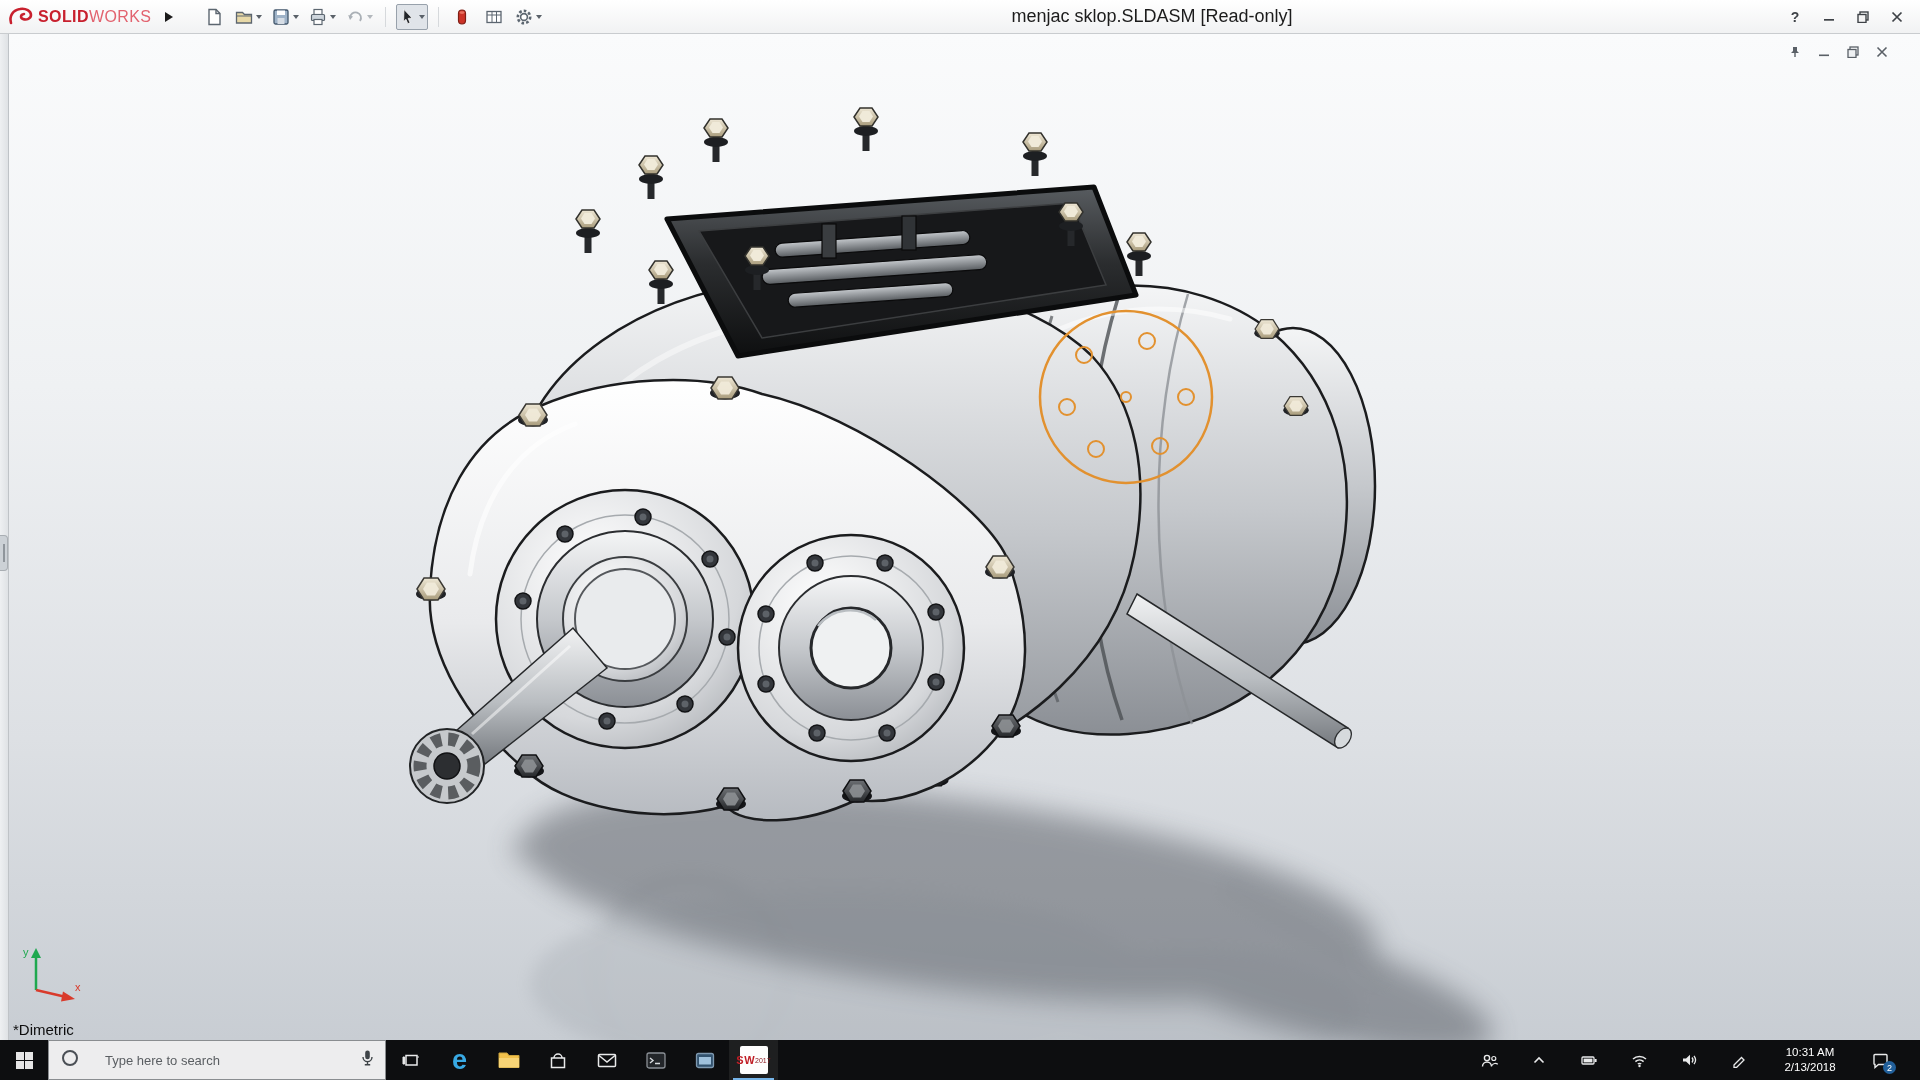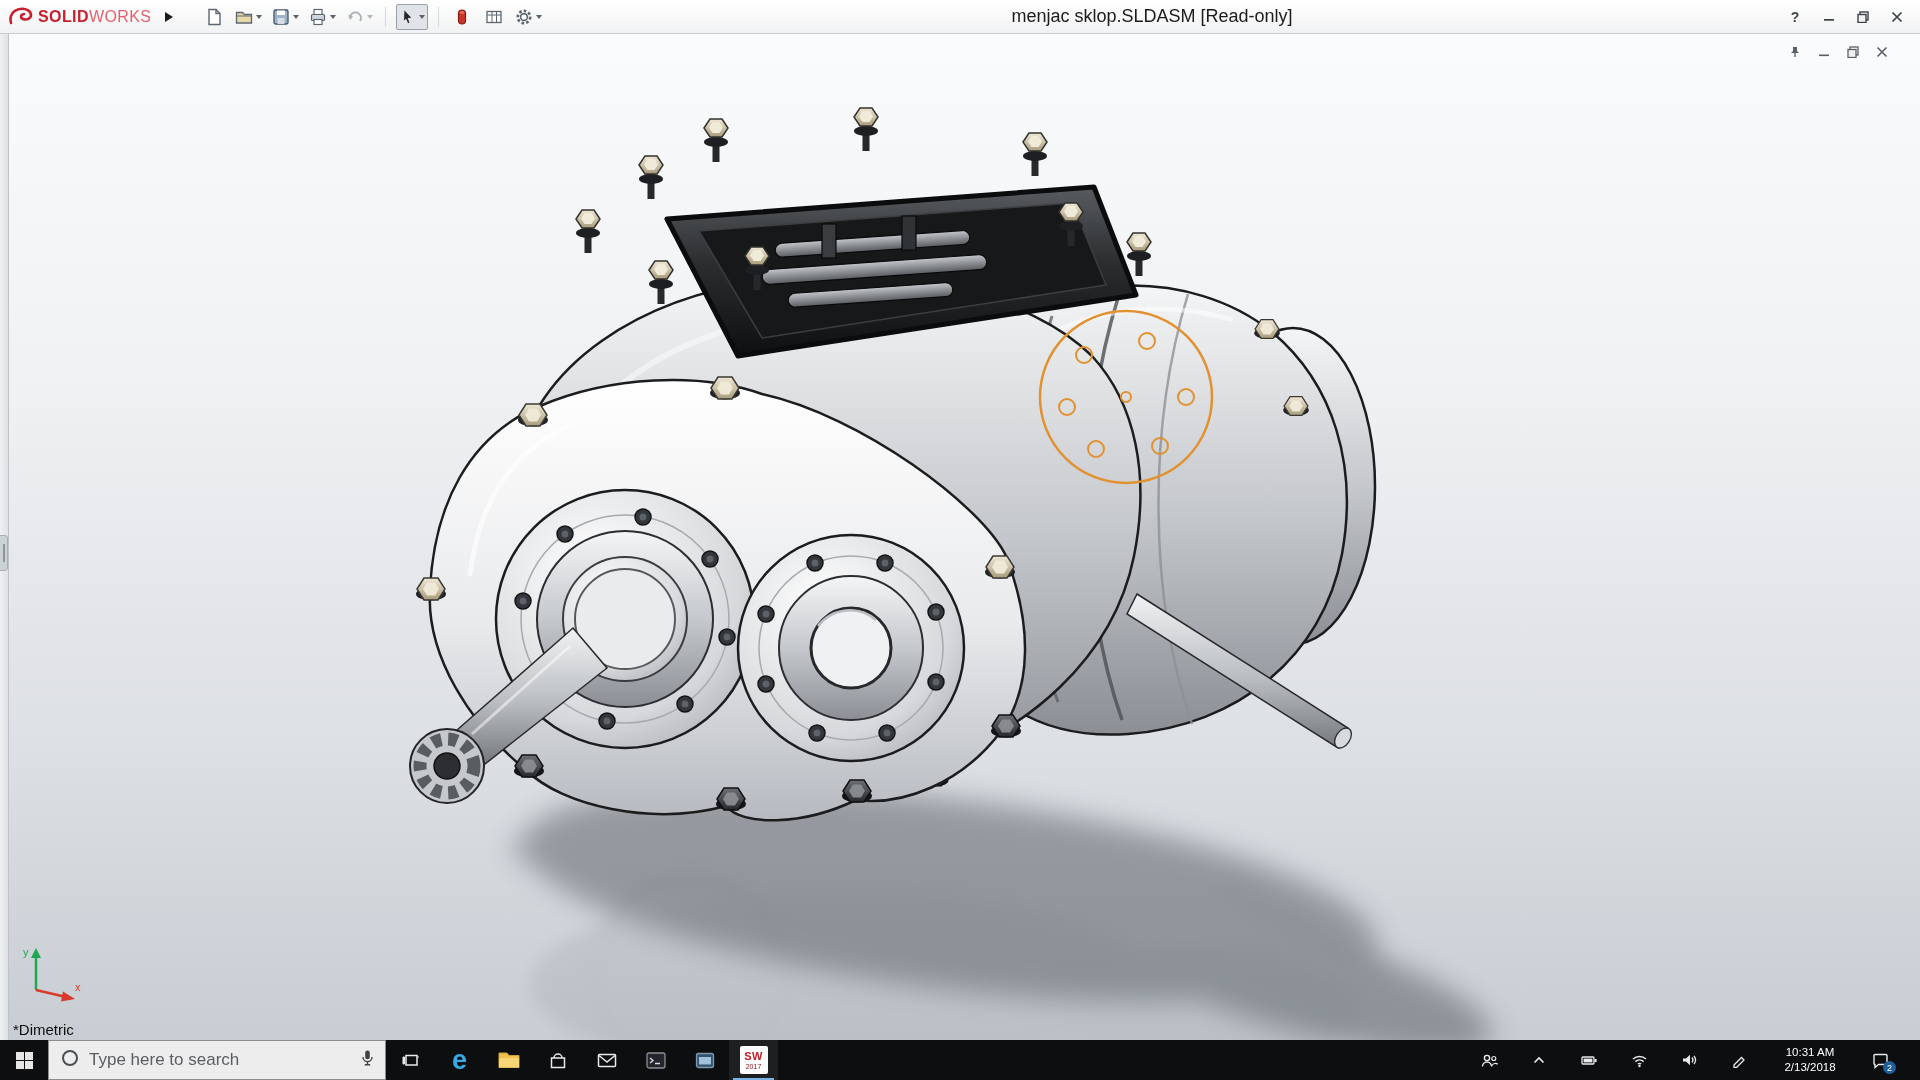--- a/index.html
+++ b/index.html
@@ -41,30 +41,30 @@
     background:#ccd1d6; border:1px solid #a9aeb3; border-left:none; border-radius:0 4px 4px 0; cursor:pointer; }
   #panel-handle::after { content:""; position:absolute; left:2.5px; top:8px; width:2px; height:18px; background:#8f959b; }
   #triad { position:absolute; left:18px; top:910px; }
   #view-label { position:absolute; left:13px; bottom:2px; font-size:15px; color:#0d0d0d;text-align:right; }
 
   
   #taskbar { position:absolute; top:1040px; left:0; width:1920px; height:40px;
     background:#0d0e10; display:flex; align-items:stretch; z-index:40; }
   .tb-btn { width:48px; display:flex; align-items:center; justify-content:center; cursor:pointer; position:relative; }
   #searchbox { width:338px; background:#ededee; border:1px solid #8a8d90; display:flex; align-items:center; cursor:text; }
-  #searchbox input { flex:1; border:none; outline:none; background:transparent; font-size:17px; color:#3f4347;
-    font-family:"Liberation Sans","DejaVu Sans",sans-serif; }
+  #searchbox input { flex:1; border:none; outline:none; background:transparent; font-size:13px; color:#3f4347;
+    font-family:"Liberation Sans","DejaVu Sans",sans-serif;margin-left:16px; }
   #searchbox input::placeholder { color:#5a5e62; }
   .cortana { margin:0 10px 0 12px; }
   .micwrap { margin-right:10px; }
   .appslot { width:49px; display:flex; align-items:center; justify-content:center; cursor:pointer; position:relative; }
   .appslot.running { background:rgba(255,255,255,.07); }
   .appslot.running::after { content:""; position:absolute; bottom:0; left:4px; right:4px; height:2.5px; background:#76b4e8; }
   .edge-glyph { font-size:27px; font-weight:bold; color:#38a9e4; line-height:1; }
-  .swicon { width:28px; height:28px; background:#fdfdfd; border-radius:2px; display:flex; flex-direction:column;
+  .swicon { width:28px; height:28px; background:#fdfdfd; border-radius:2px; display:flex; flex-direction:row;
     align-items:center; justify-content:center; line-height:1; }
   .sw1 { color:#c11e26; font-weight:bold; font-size:11px; letter-spacing:.5px; }
   .sw2 { color:#8c1a20; font-size:7px; margin-top:1px; }
   #tray { margin-left:auto; display:flex; align-items:center; gap:20px; padding-right:24px; }
   .tray-btn { width:30px; height:40px; display:flex; align-items:center; justify-content:center; cursor:pointer; position:relative; }
   #clock { width:72px; text-align:center; color:#ffffff; font-size:11.5px; line-height:1.3; cursor:pointer; }
   #ac-badge { position:absolute; right:0px; bottom:6px; min-width:13px; height:13px; border-radius:7px;
     background:#215f9a; color:#fff; font-size:9px; display:flex; align-items:center; justify-content:center; padding:0 2px; }
 </style>
 </head>

